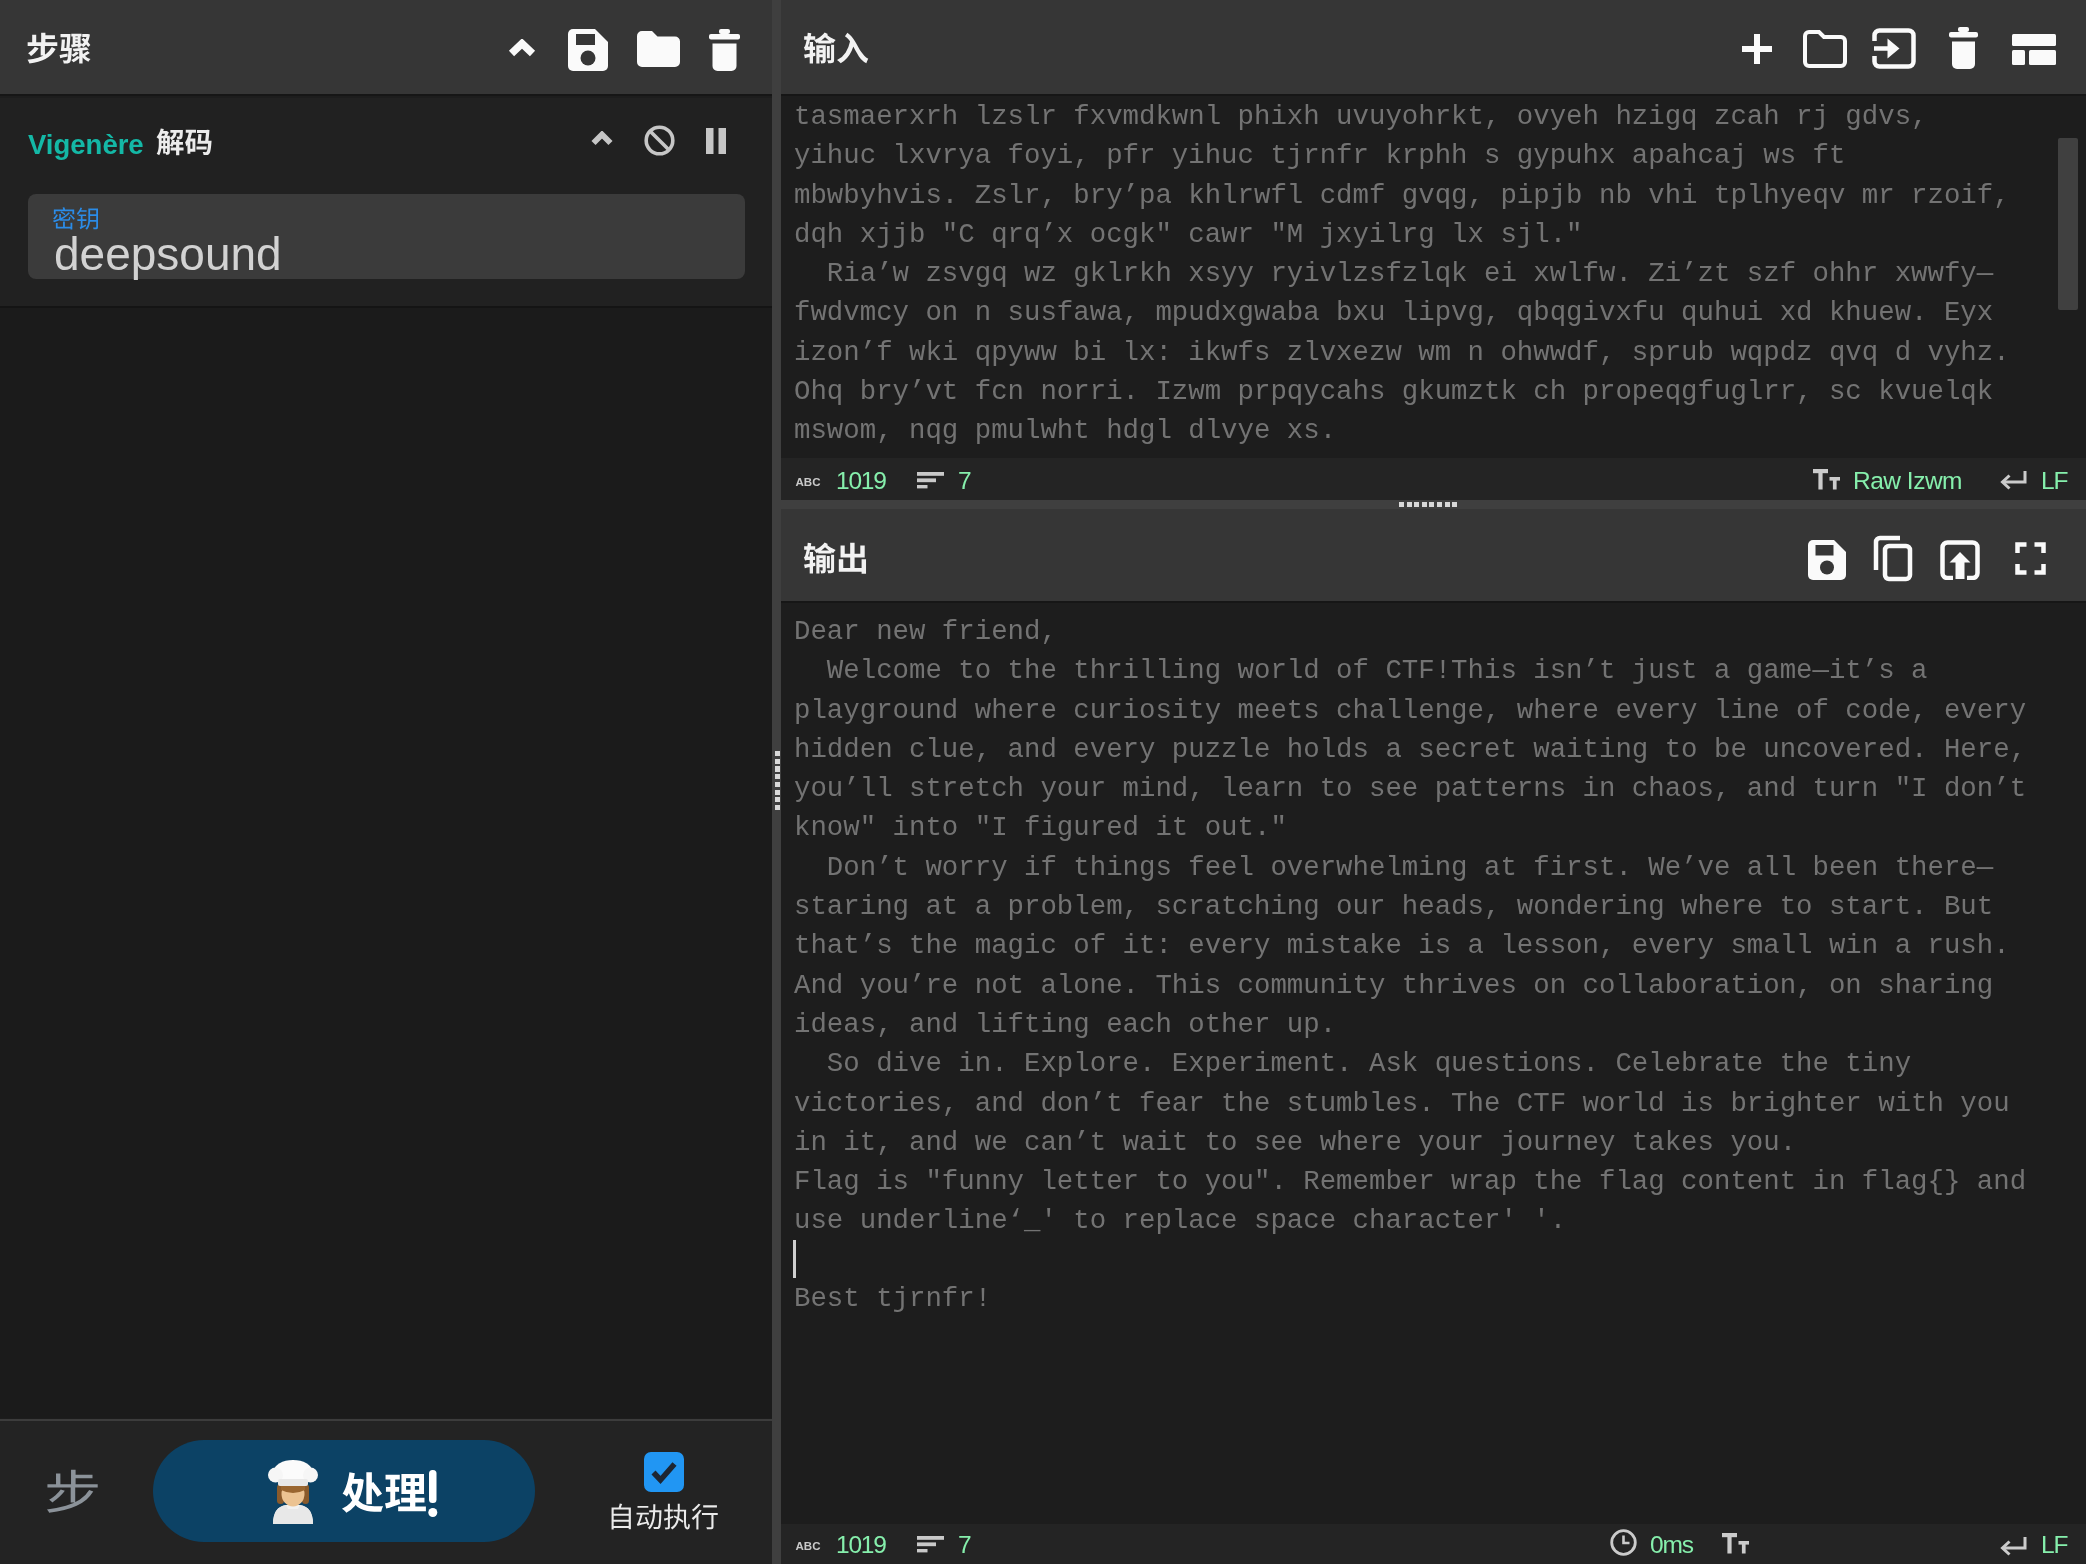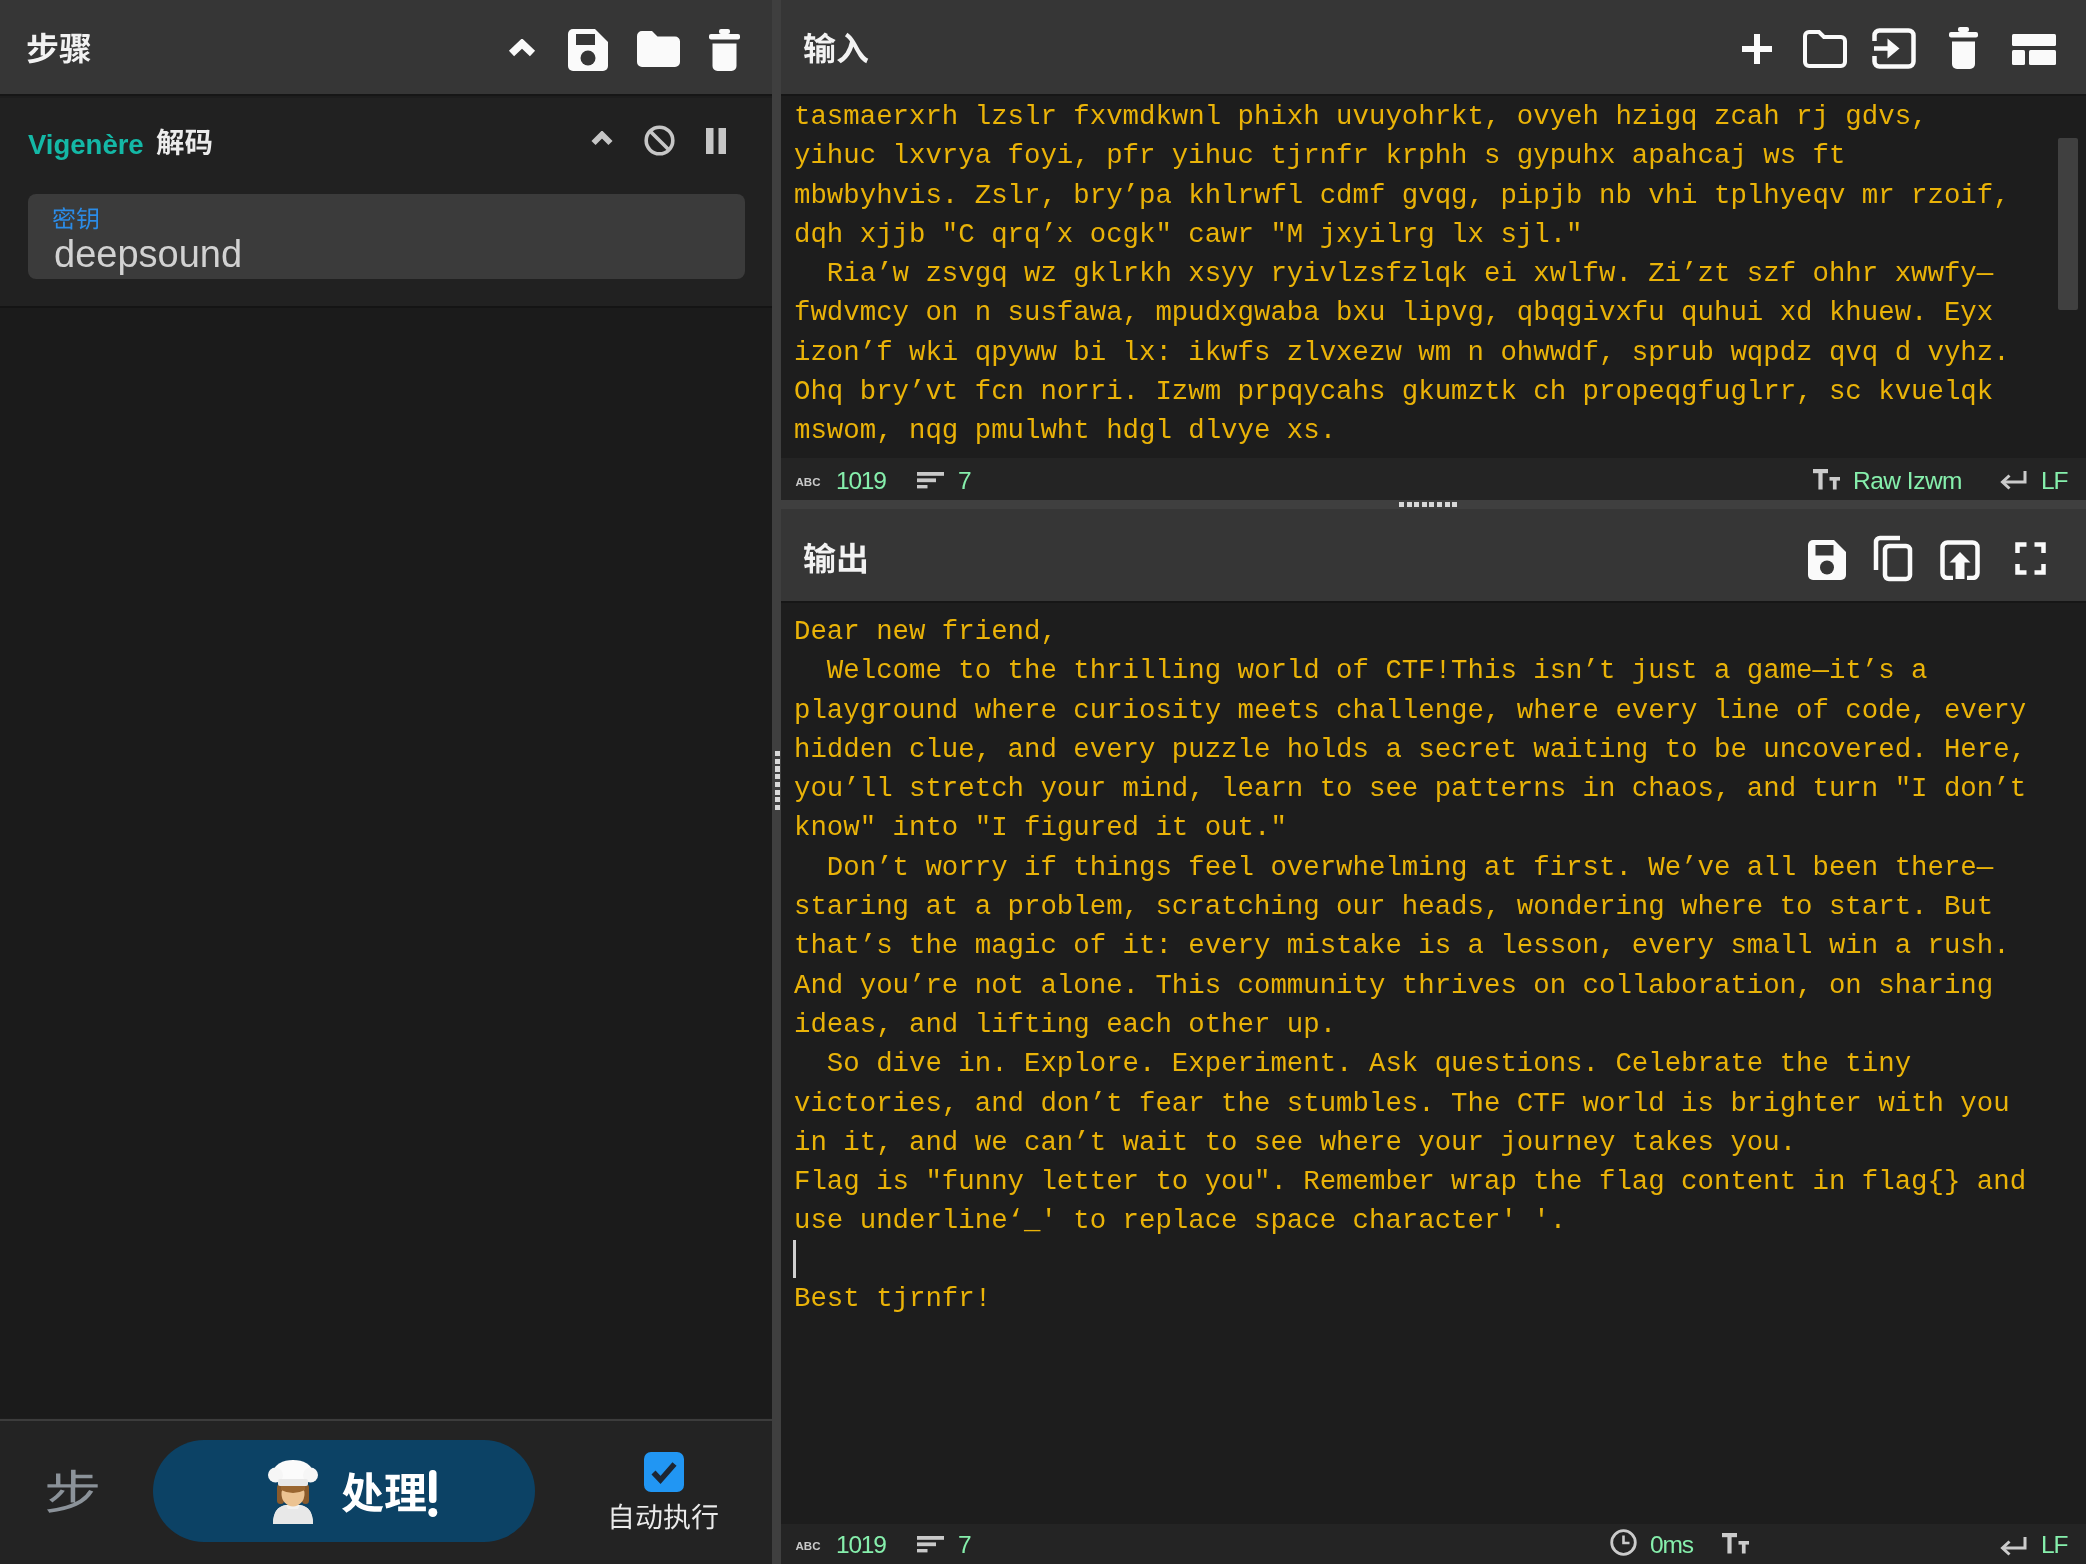--- a/index.html
+++ b/index.html
@@ -1,16 +1,16 @@
 <!DOCTYPE html>
 <html><head><meta charset="utf-8"><style>
 *{margin:0;padding:0;box-sizing:border-box}
 html,body{width:2086px;height:1564px;overflow:hidden;background:#1d1d1d}
 .abs{position:absolute}
-pre{font-family:"Liberation Mono",monospace;font-size:27.38px;line-height:39.3px;color:#eab308;white-space:pre}
+pre{font-family:"Liberation Mono",monospace;font-size:27.38px;line-height:39.3px;color:#737373;white-space:pre}
 .st{position:absolute;font-family:"Liberation Sans",sans-serif;font-size:24.5px;letter-spacing:-0.5px;color:#86efac;line-height:25px}
 </style></head>
 <body style="position:relative;font-family:'Liberation Sans',sans-serif">
 
 <div class="abs" style="left:0;top:0;width:772px;height:96px;background:#363636;border-bottom:2px solid #161616"></div>
 <div class="abs" style="left:0;top:98px;width:772px;height:1320px;background:#1b1b1b"></div>
 <div class="abs" style="left:0;top:98px;width:772px;height:210px;background:#212121;border-bottom:2px solid #141414"></div>
 <div class="abs" style="left:28px;top:194px;width:717px;height:85px;background:#3b3b3b;border-radius:8px"></div>
 <div class="abs" style="left:0;top:1419px;width:772px;height:145px;background:#232323;border-top:2px solid #3c3c3c"></div>
 <svg style="position:absolute;left:26px;top:31.3px" width="68" height="36" viewBox="0 0 68 36">
@@ -52,21 +52,21 @@
 <svg class="abs" style="left:706px;top:128px" width="20" height="26" viewBox="0 0 20 26">
     <rect width="7.5" height="26" fill="#c6c6c6"></rect>
     <rect x="12.5" width="7.5" height="26" fill="#c6c6c6"></rect>
   </svg>
 <svg style="position:absolute;left:52px;top:206.4px" width="50" height="26" viewBox="0 0 50 26">
     <g fill="#2b8ce8" fill-opacity="1" transform="translate(0 21.60) scale(24.0 24)">
       <path transform="translate(0 0)" d="M0.1820093994140625 -0.55280029296875 0.24328076171875002 -0.52519970703125Q0.219060791015625 -0.478419677734375 0.1855108642578125 -0.42645477294921874Q0.1519609375 -0.3744898681640625 0.1080810546875 -0.337659912109375L0.04719970703125 -0.374720703125Q0.091299560546875 -0.4077706298828125 0.126239501953125 -0.4578704833984375Q0.161179443359375 -0.5079703369140625 0.1820093994140625 -0.55280029296875ZM0.3021295166015625 -0.569219970703125H0.37013098144531253V-0.3772308349609375Q0.37013098144531253 -0.3566707763671875 0.3831559448242188 -0.35036578369140625Q0.396180908203125 -0.34406079101562503 0.440060791015625 -0.34406079101562503Q0.45028076171875003 -0.34406079101562503 0.47771057128906247 -0.34406079101562503Q0.505140380859375 -0.34406079101562503 0.5382051391601562 -0.34406079101562503Q0.5712698974609375 -0.34406079101562503 0.6008096923828126 -0.34406079101562503Q0.6303494873046875 -0.34406079101562503 0.6437894287109375 -0.34406079101562503Q0.6684493408203125 -0.34406079101562503 0.6804743041992187 -0.35158575439453127Q0.692499267578125 -0.3591107177734375 0.6978042602539063 -0.38290557861328123Q0.7031092529296875 -0.406700439453125 0.704499267578125 -0.454900146484375Q0.7165694580078125 -0.447 0.7349048461914063 -0.4399898681640625Q0.753240234375 -0.43297973632812503 0.7676505126953125 -0.4298096923828125Q0.7630904541015625 -0.3710296630859375 0.7518853149414062 -0.33894464111328126Q0.74068017578125 -0.306859619140625 0.7168049926757812 -0.29466461181640624Q0.6929298095703125 -0.2824696044921875 0.6486895751953126 -0.2824696044921875Q0.64151953125 -0.2824696044921875 0.6200546264648438 -0.2824696044921875Q0.5985897216796875 -0.2824696044921875 0.5702698974609375 -0.2824696044921875Q0.5419500732421875 -0.2824696044921875 0.5137402343749999 -0.2824696044921875Q0.4855303955078125 -0.2824696044921875 0.464260498046875 -0.2824696044921875Q0.44299060058593753 -0.2824696044921875 0.4364305419921875 -0.2824696044921875Q0.3831201171875 -0.2824696044921875 0.3540748901367188 -0.29028472900390623Q0.3250296630859375 -0.298099853515625 0.31357958984375 -0.31862011718750005Q0.3021295166015625 -0.33914038085937503 0.3021295166015625 -0.3764508056640625ZM0.352279296875 -0.6276193847656251 0.39 -0.6719703369140625Q0.421219970703125 -0.6587004394531251 0.4541099853515625 -0.640320556640625Q0.487 -0.621940673828125 0.516280029296875 -0.6029757690429688Q0.54556005859375 -0.5840108642578126 0.5643400878906251 -0.5665709228515625L0.5244493408203125 -0.5178798828125Q0.5064493408203126 -0.53531982421875 0.477559326171875 -0.555479736328125Q0.44866931152343753 -0.5756396484375 0.41597430419921877 -0.594799560546875Q0.383279296875 -0.6139594726562501 0.352279296875 -0.6276193847656251ZM0.7294696044921876 -0.511179443359375 0.7836707763671875 -0.5478502197265626Q0.815940673828125 -0.521020263671875 0.8491856079101563 -0.4884953002929688Q0.8824305419921875 -0.4559703369140625 0.9108455200195313 -0.42364038085937505Q0.9392604980468751 -0.39131042480468753 0.9552604980468751 -0.364700439453125L0.89771923828125 -0.32307958984375Q0.8818892822265625 -0.349299560546875 0.854559326171875 -0.38251953125000004Q0.8272293701171876 -0.41573950195312503 0.7944844360351563 -0.4496544799804688Q0.761739501953125 -0.48356945800781254 0.7294696044921876 -0.511179443359375ZM0.688059326171875 -0.6381903076171875 0.7517207031250001 -0.6062496337890625Q0.67516064453125 -0.5136895751953126 0.5677955932617188 -0.44134948730468754Q0.4604305419921875 -0.3690093994140625 0.3358455200195313 -0.3151443481445313Q0.211260498046875 -0.261279296875 0.0828704833984375 -0.2238892822265625Q0.0785303955078125 -0.2325694580078125 0.07043524169921875 -0.24419970703125Q0.062340087890625 -0.2558299560546875 0.053549926757812505 -0.2677651977539063Q0.044759765625 -0.279700439453125 0.0376396484375 -0.2869906005859375Q0.167859619140625 -0.31882055664062503 0.2906895751953125 -0.3686505126953125Q0.41351953125 -0.41848046875 0.5162644653320313 -0.48611541748046877Q0.6190093994140625 -0.5537503662109375 0.688059326171875 -0.6381903076171875ZM0.4599891357421875 -0.2496099853515625H0.5360108642578125V0.00131982421875H0.4599891357421875ZM0.7712886962890625 -0.20448046875H0.84592041015625V0.0778502197265625H0.7712886962890625ZM0.07719970703125 -0.7540607910156251H0.9250202636718751V-0.558240234375H0.849218505859375V-0.6864493408203125H0.15088134765625V-0.558240234375H0.07719970703125ZM0.4422091064453125 -0.838460205078125 0.51328076171875 -0.850260498046875Q0.5256707763671875 -0.8218704833984375 0.5359508056640625 -0.7885904541015625Q0.5462308349609375 -0.7553104248046875 0.549620849609375 -0.7315303955078125L0.4742091064453125 -0.7167301025390626Q0.47098913574218754 -0.7405101318359375 0.46209912109375 -0.7750951538085937Q0.4532091064453125 -0.8096801757812501 0.4422091064453125 -0.838460205078125ZM0.161299560546875 -0.1962901611328125H0.23476123046875V-0.0365709228515625H0.81395947265625V0.03416064453125H0.161299560546875Z"></path>
       <path transform="translate(1 0)" d="M0.541780029296875 -0.555820556640625H0.887299560546875V-0.487819091796875H0.541780029296875ZM0.541780029296875 -0.79248046875H0.8908096923828125V-0.723698974609375H0.541780029296875ZM0.5399500732421875 -0.31545080566406253H0.8865694580078125V-0.24666931152343752H0.5399500732421875ZM0.8424587402343751 -0.79248046875H0.9167004394531251V-0.023981201171875Q0.9167004394531251 0.0081092529296875 0.908640380859375 0.02649456787109375Q0.900580322265625 0.0448798828125 0.878340087890625 0.054340087890625Q0.8577098388671875 0.0634102783203125 0.8220296630859376 0.06597033691406251Q0.7863494873046876 0.06853039550781251 0.730619384765625 0.06853039550781251Q0.7292293701171875 0.058290161132812504 0.7254743041992188 0.044599853515625Q0.7217192382812501 0.0309095458984375 0.7169891357421876 0.01741424560546875Q0.712259033203125 0.0039189453125 0.7065289306640625 -0.005541259765625Q0.745458740234375 -0.004541259765625 0.7785687255859375 -0.00434625244140625Q0.8116787109375 -0.0041512451171875 0.8220687255859375 -0.00476123046875Q0.833458740234375 -0.0053712158203125 0.8379587402343751 -0.00956622314453125Q0.8424587402343751 -0.01376123046875 0.8424587402343751 -0.02476123046875ZM0.5143494873046875 -0.79248046875H0.5884211425781251V-0.3752496337890625Q0.5884211425781251 -0.31907958984375 0.5838111572265625 -0.25751953125Q0.579201171875 -0.19595947265625 0.5656762084960938 -0.13467944335937498Q0.5521512451171875 -0.0733994140625 0.5254913330078125 -0.01709442138671875Q0.4988314208984375 0.0392105712890625 0.454341552734375 0.0848704833984375Q0.447661376953125 0.0777503662109375 0.436361083984375 0.0698502197265625Q0.425060791015625 0.0619500732421875 0.412760498046875 0.054549926757812506Q0.400460205078125 0.047149780273437504 0.3906099853515625 0.04319970703125Q0.4471497802734375 -0.0145101318359375 0.47322467041015626 -0.08519500732421875Q0.499299560546875 -0.1558798828125 0.5068245239257813 -0.23084478759765625Q0.5143494873046875 -0.3058096923828125 0.5143494873046875 -0.3752496337890625ZM0.186739501953125 -0.8385303955078125 0.2539609375 -0.818659912109375Q0.23362084960937501 -0.763759765625 0.20530572509765627 -0.7101646118164062Q0.1769906005859375 -0.6565694580078125 0.1433104248046875 -0.609559326171875Q0.1096302490234375 -0.5625491943359375 0.0731700439453125 -0.5269891357421875Q0.0703900146484375 -0.535059326171875 0.06346490478515625 -0.5480296630859376Q0.056539794921875004 -0.561 0.048724670410156254 -0.5749703369140625Q0.040909545898437503 -0.588940673828125 0.034179443359375 -0.5967908935546875Q0.0815694580078125 -0.6406707763671875 0.12195947265625001 -0.7048556518554687Q0.1623494873046875 -0.7690405273437501 0.186739501953125 -0.8385303955078125ZM0.160460205078125 -0.726301025390625H0.4422901611328125V-0.6571295166015625H0.146659912109375ZM0.18219970703125 0.0724305419921875 0.1732293701171875 0.0055491943359375 0.20019970703125 -0.023861083984375 0.4093900146484375 -0.127301025390625Q0.4113900146484375 -0.1123306884765625 0.41506005859375 -0.09343524169921874Q0.4187301025390625 -0.074539794921875 0.42268017578125 -0.0631295166015625Q0.349900146484375 -0.0246895751953125 0.30514508056640627 -0.0008845825195312497Q0.26039001464843753 0.02292041015625 0.23613494873046875 0.03650543212890625Q0.2118798828125 0.0500904541015625 0.20012481689453127 0.0578704833984375Q0.1883697509765625 0.0656505126953125 0.18219970703125 0.0724305419921875ZM0.10768017578125 -0.5481107177734376H0.422020263671875V-0.48010925292968754H0.10768017578125ZM0.05743994140625 -0.3445506591796875H0.435580322265625V-0.275939208984375H0.05743994140625ZM0.18219970703125 0.0724305419921875Q0.1798096923828125 0.0621903076171875 0.174859619140625 0.0481099853515625Q0.16990954589843751 0.0340296630859375 0.16398443603515628 0.020449340820312502Q0.15805932617187501 0.0068690185546875 0.150939208984375 -0.0025911865234375Q0.1654493408203125 -0.00876123046875 0.18183935546875002 -0.02445623779296875Q0.1982293701171875 -0.0401512451171875 0.1982293701171875 -0.06876123046875V-0.528820556640625H0.2716910400390625V0.003759765625Q0.2716910400390625 0.003759765625 0.262680908203125 0.00823480224609375Q0.2536707763671875 0.0127098388671875 0.24040557861328127 0.01996490478515625Q0.22714038085937502 0.027219970703125002 0.21368017578125 0.03625506591796875Q0.200219970703125 0.0452901611328125 0.1912098388671875 0.05460528564453125Q0.18219970703125 0.06392041015625 0.18219970703125 0.0724305419921875Z"></path>
     </g>
   </svg>
-<div class="abs" style="left:54px;top:237px;font-size:38px;line-height:34px;color:#d2d2d2">deepsound</div>
+<div class="abs" style="left:54px;top:237px;font-size:46px;line-height:34px;color:#d2d2d2">deepsound</div>
 <svg style="position:absolute;left:44px;top:1466.7px" width="59" height="51" viewBox="0 0 59 51">
     <g fill="#8b9299" fill-opacity="1" transform="translate(0 42.30) scale(57.339999999999996 47)">
       <path transform="translate(0 0)" d="M0.2914290771484375 -0.420219970703125 0.3631107177734375 -0.395619384765625Q0.335940673828125 -0.349179443359375 0.299880615234375 -0.3038494873046875Q0.263820556640625 -0.25851953125 0.22406549072265625 -0.21827459716796876Q0.1843104248046875 -0.1780296630859375 0.145140380859375 -0.146979736328125Q0.139240234375 -0.1542698974609375 0.12919500732421874 -0.1650101318359375Q0.1191497802734375 -0.1757503662109375 0.1084095458984375 -0.18679559326171874Q0.0976693115234375 -0.1978408203125 0.0889891357421875 -0.203740966796875Q0.145379150390625 -0.2438907470703125 0.20068414306640625 -0.301260498046875Q0.2559891357421875 -0.3586302490234375 0.2914290771484375 -0.420219970703125ZM0.78819970703125 -0.4113900146484375 0.859221435546875 -0.377499267578125Q0.8102011718750001 -0.280259033203125 0.7376309814453126 -0.2053690185546875Q0.665060791015625 -0.13047900390625 0.5691356811523438 -0.07570910644531251Q0.4732105712890625 -0.020939208984375 0.3534305419921875 0.015940673828125Q0.2336505126953125 0.052820556640625 0.0902105712890625 0.0746505126953125Q0.08448046875 0.057900146484375 0.07393524169921875 0.037809692382812496Q0.0633900146484375 0.01771923828125 0.0513697509765625 0.0031389160156250003Q0.2373494873046875 -0.022350952148437502 0.3810694580078125 -0.073440673828125Q0.5247894287109375 -0.1245303955078125 0.6266295166015625 -0.20798516845703124Q0.7284696044921876 -0.29143994140625 0.78819970703125 -0.4113900146484375ZM0.0596396484375 -0.53452099609375H0.936700439453125V-0.46278942871093753H0.0596396484375ZM0.5222308349609375 -0.7332713623046875H0.8455911865234376V-0.662539794921875H0.5222308349609375ZM0.47151953125 -0.8397503662109376H0.5510513916015625V-0.495H0.47151953125ZM0.2097691650390625 -0.7622308349609375H0.2857908935546875V-0.49924023437500004H0.2097691650390625ZM0.4653292236328125 -0.4819298095703125H0.5444710693359375V-0.14619030761718751H0.4653292236328125Z"></path>
     </g>
   </svg>
 <div class="abs" style="left:153px;top:1440px;width:382px;height:102px;background:#0c4265;border-radius:51px"></div>
 <svg class="abs" style="left:263px;top:1458px" width="60" height="68" viewBox="0 0 60 68">
 <path d="M10 66 q0-17 13-19 h14 q13 2 13 19 Z" fill="#f2f2f2"></path>
 <path d="M10 66 q0-17 13-19 l2 4 h10 l2-4 q13 2 13 19 Z" fill="#e8e8e8"></path>
 <rect x="14" y="26" width="7" height="20" rx="3.5" fill="#8a5a2b"></rect>

